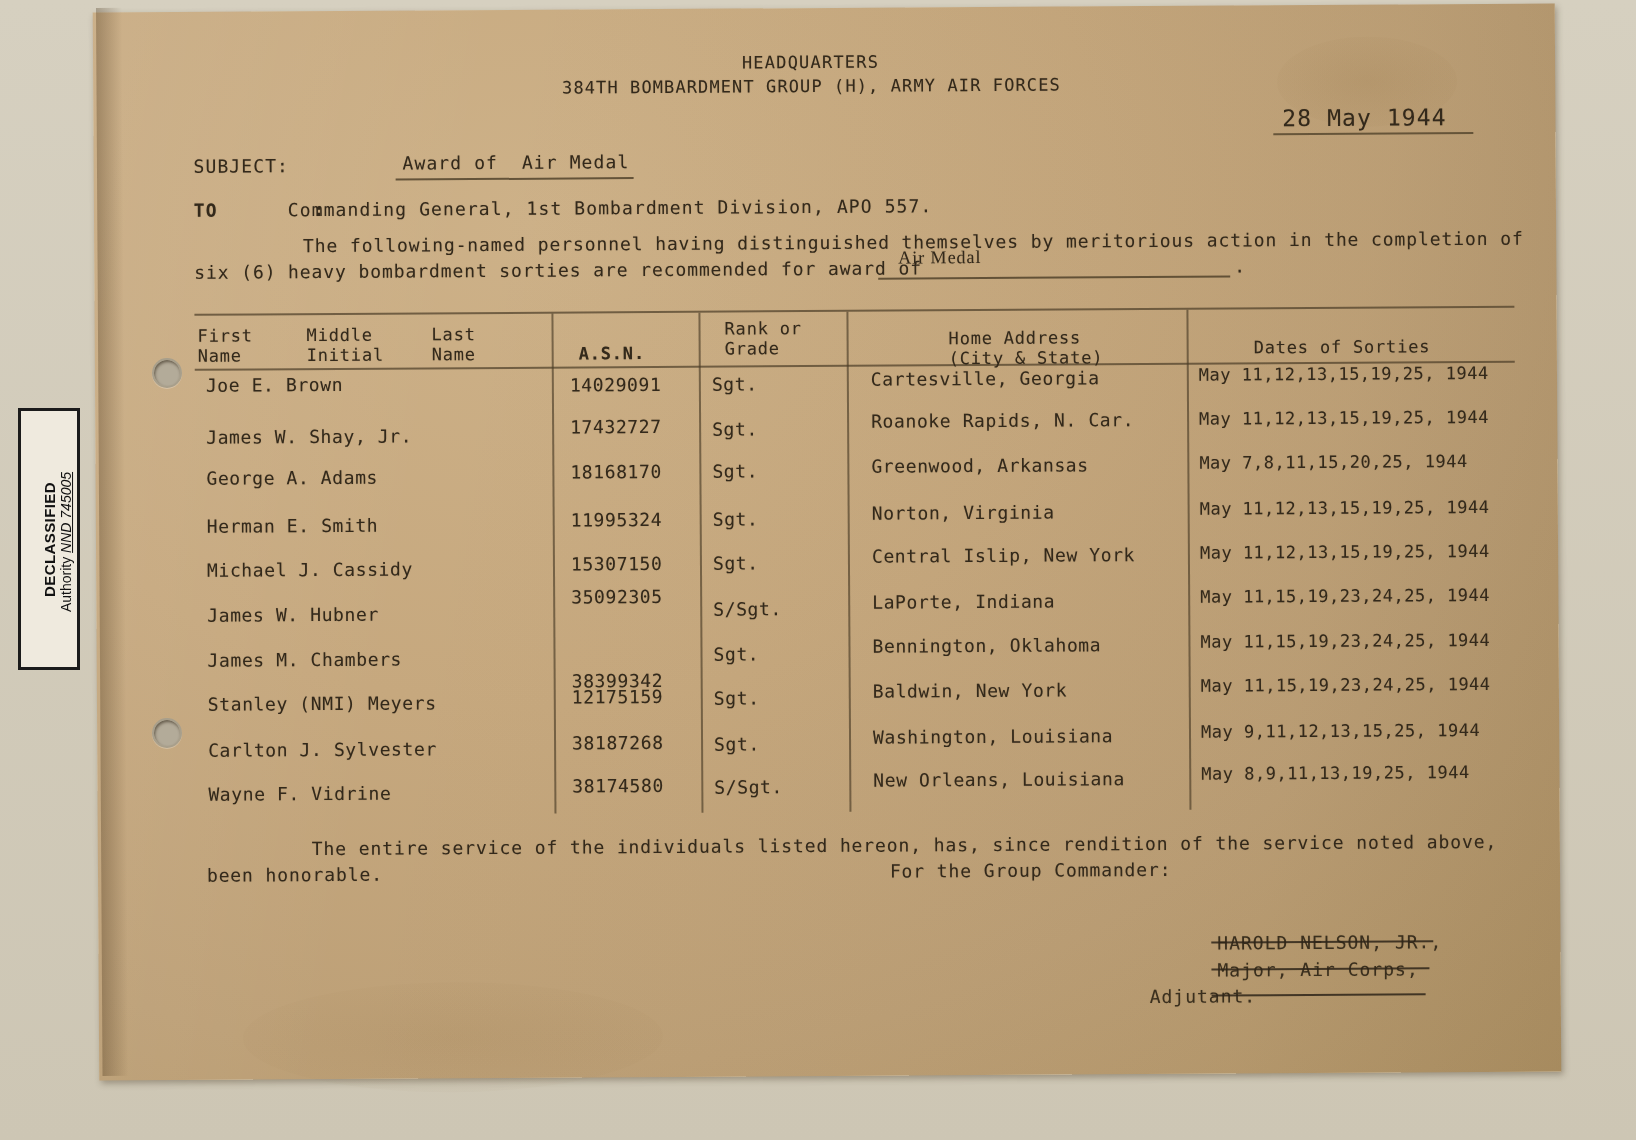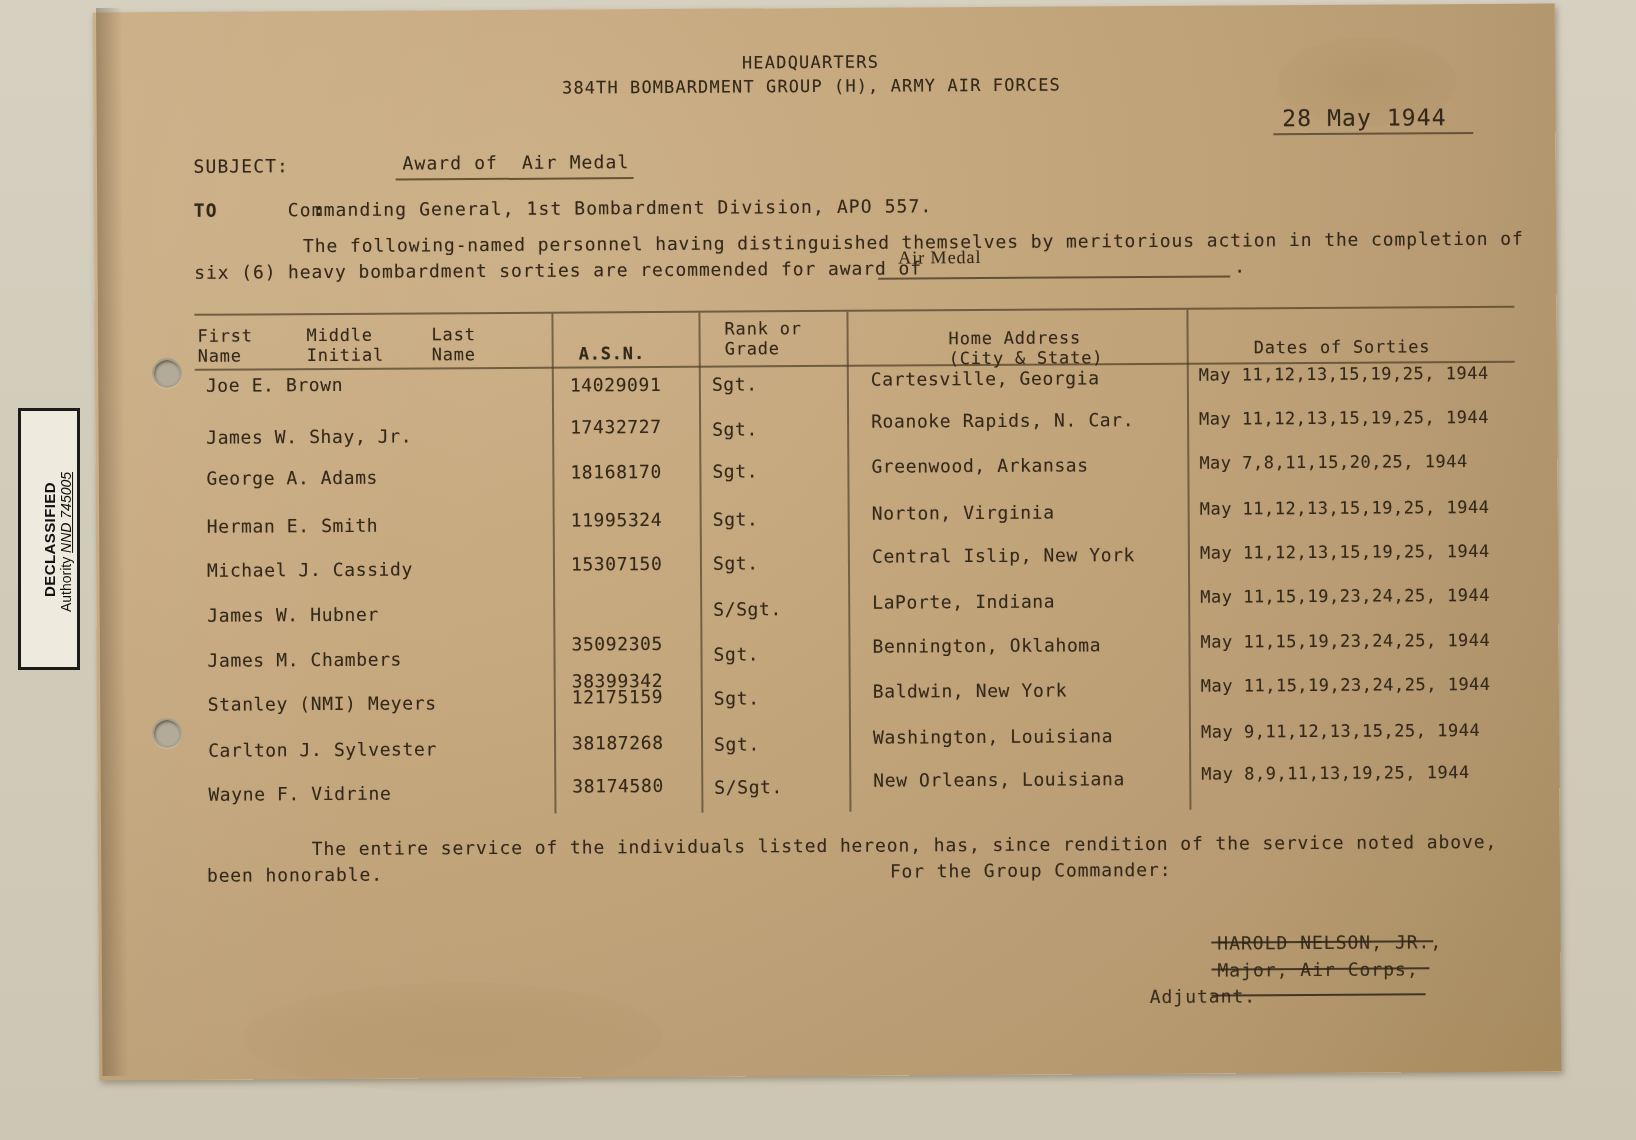--- a/index.html
+++ b/index.html
@@ -304,21 +304,21 @@
     <div class="typed row-home" style="left:872px; top:503px">Norton, Virginia</div>
     <div class="typed row-dates" style="left:1200px; top:501px">May 11,12,13,15,19,25, 1944</div>
 
     <div class="typed row-name" style="left:207px; top:556px">Michael J. Cassidy</div>
     <div class="typed row-asn" style="top:552px">15307150</div>
     <div class="typed row-rank" style="top:552px">Sgt.</div>
     <div class="typed row-home" style="left:872px; top:546px">Central Islip, New York</div>
     <div class="typed row-dates" style="left:1200px; top:545px">May 11,12,13,15,19,25, 1944</div>
 
     <div class="typed row-name" style="left:207px; top:601px">James W. Hubner</div>
-    <div class="typed row-asn" style="top:632px">35092305</div>
+    <div class="typed row-asn" style="top:585px">35092305</div>
     <div class="typed row-rank" style="top:598px">S/Sgt.</div>
     <div class="typed row-home" style="left:872px; top:592px">LaPorte, Indiana</div>
     <div class="typed row-dates" style="left:1200px; top:589px">May 11,15,19,23,24,25, 1944</div>
 
     <div class="typed row-name" style="left:207px; top:646px">James M. Chambers</div>
     <div class="typed row-asn" style="top:669px">38399342</div>
     <div class="typed row-rank" style="top:643px">Sgt.</div>
     <div class="typed row-home" style="left:872px; top:636px">Bennington, Oklahoma</div>
     <div class="typed row-dates" style="left:1200px; top:634px">May 11,15,19,23,24,25, 1944</div>
 

